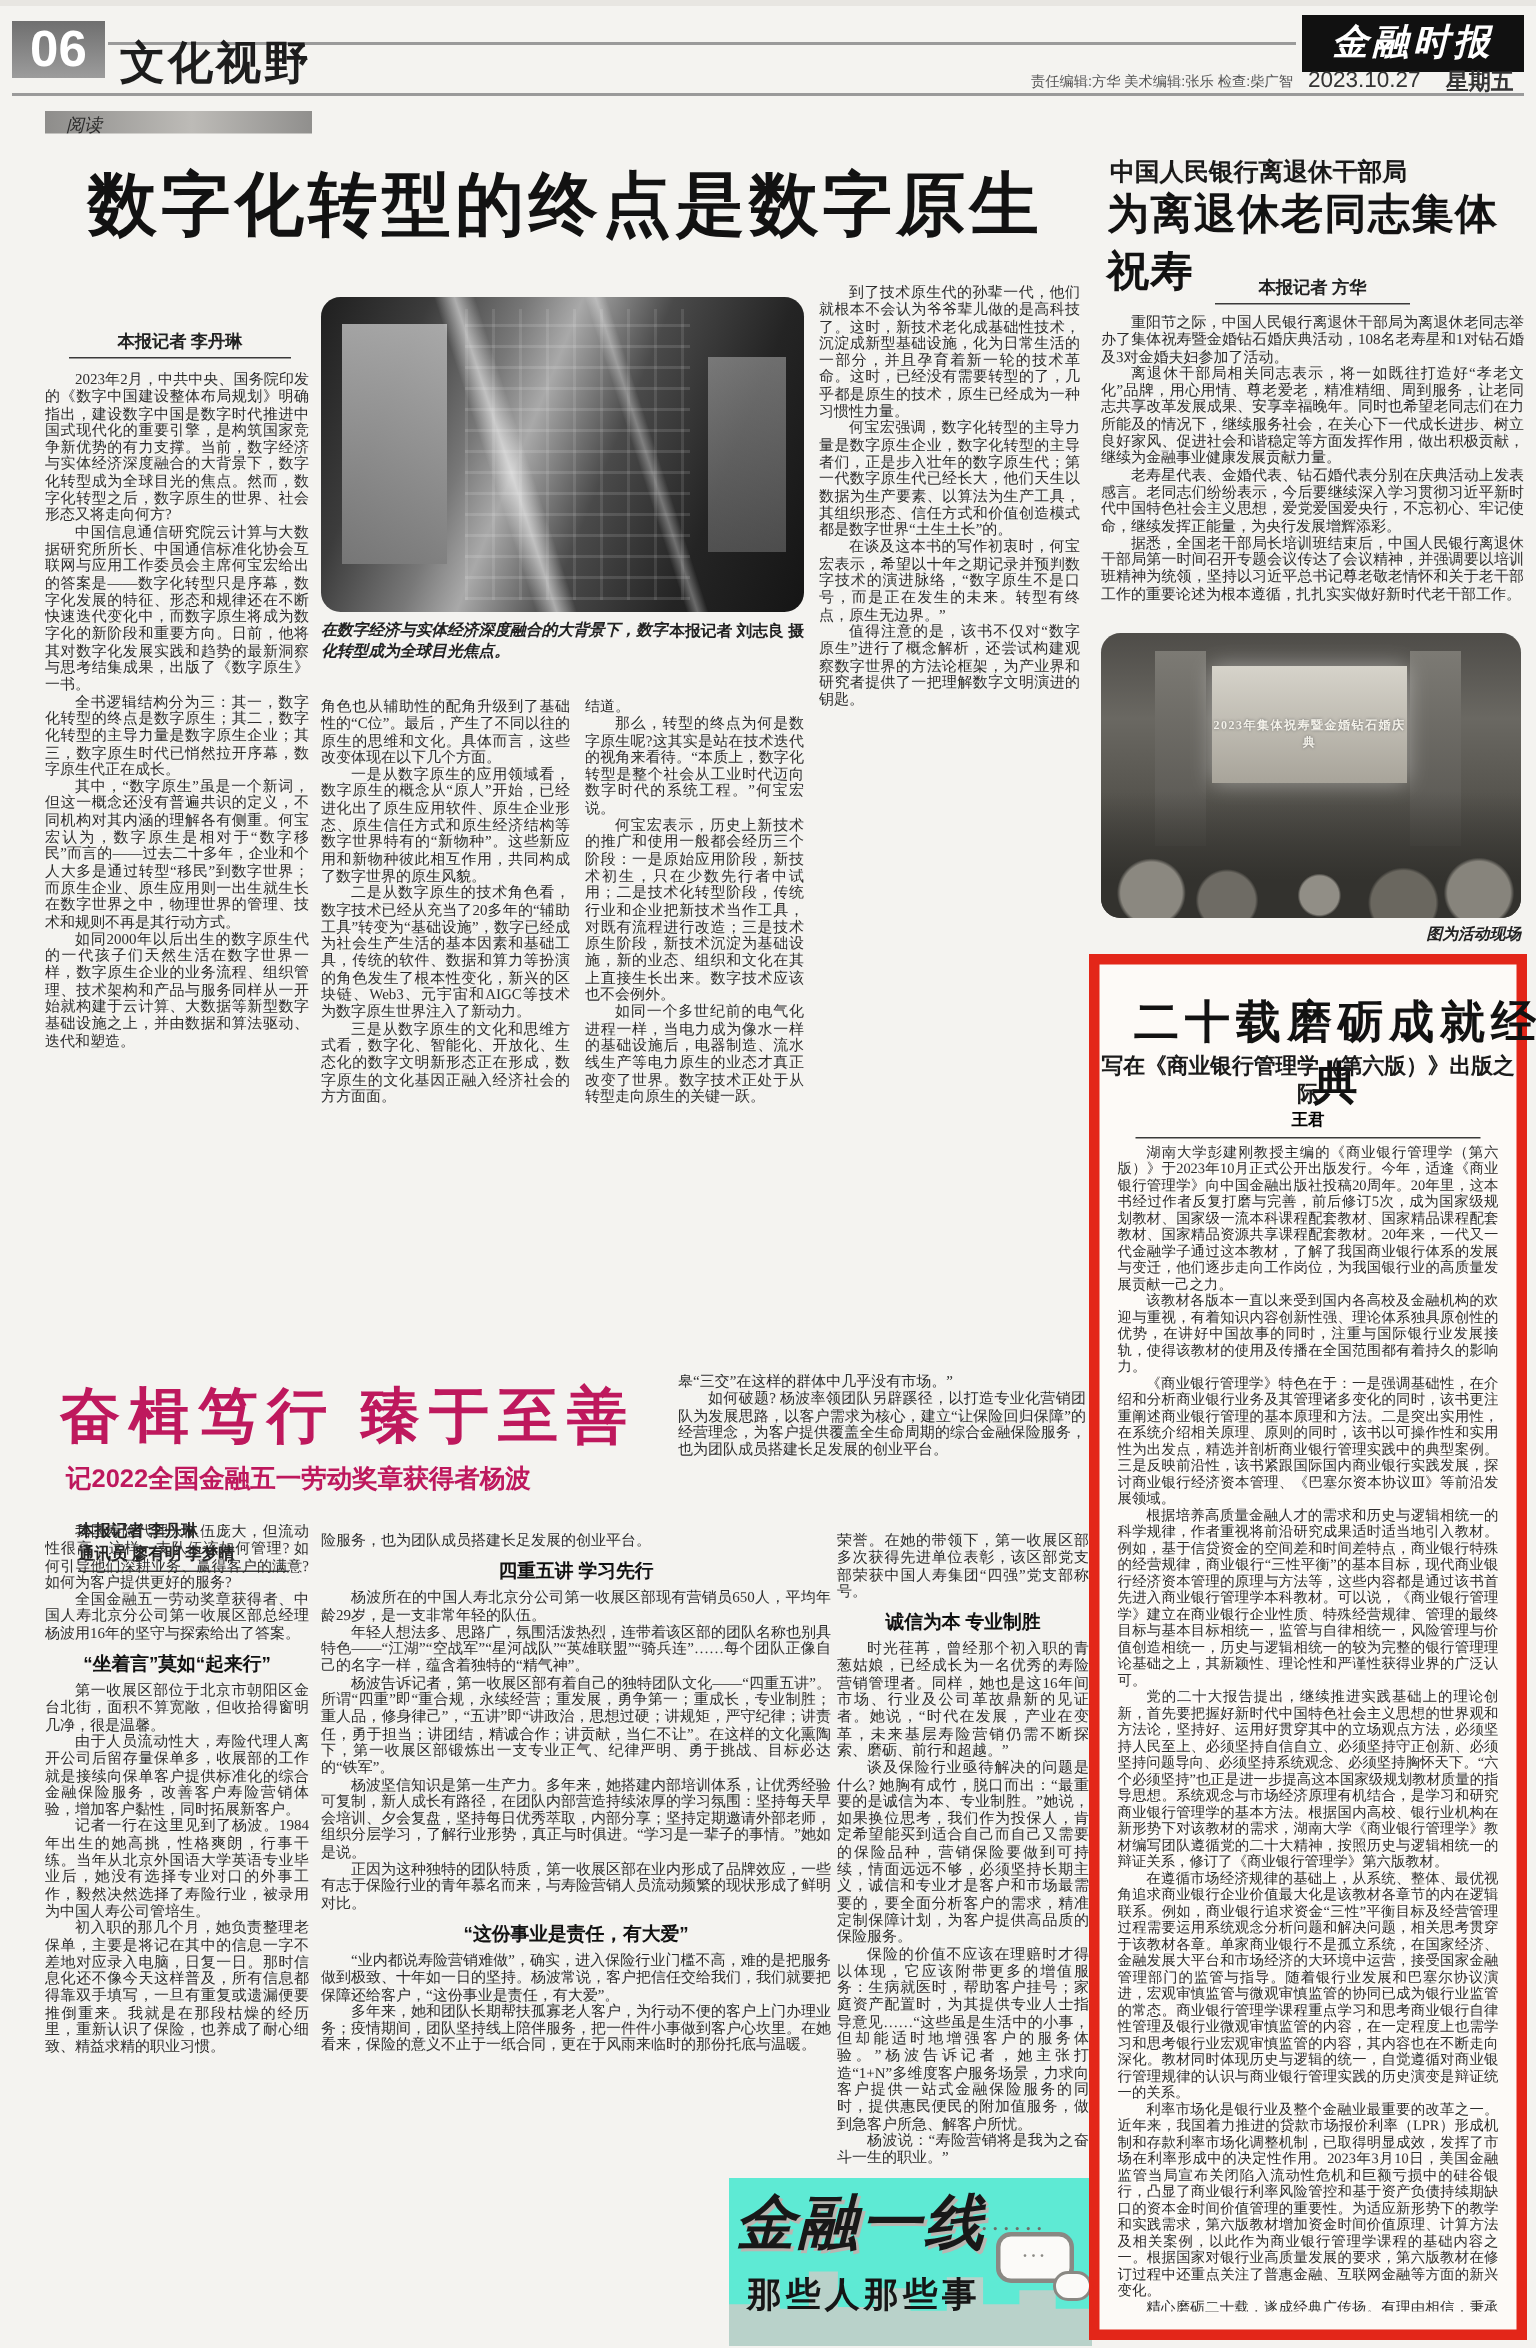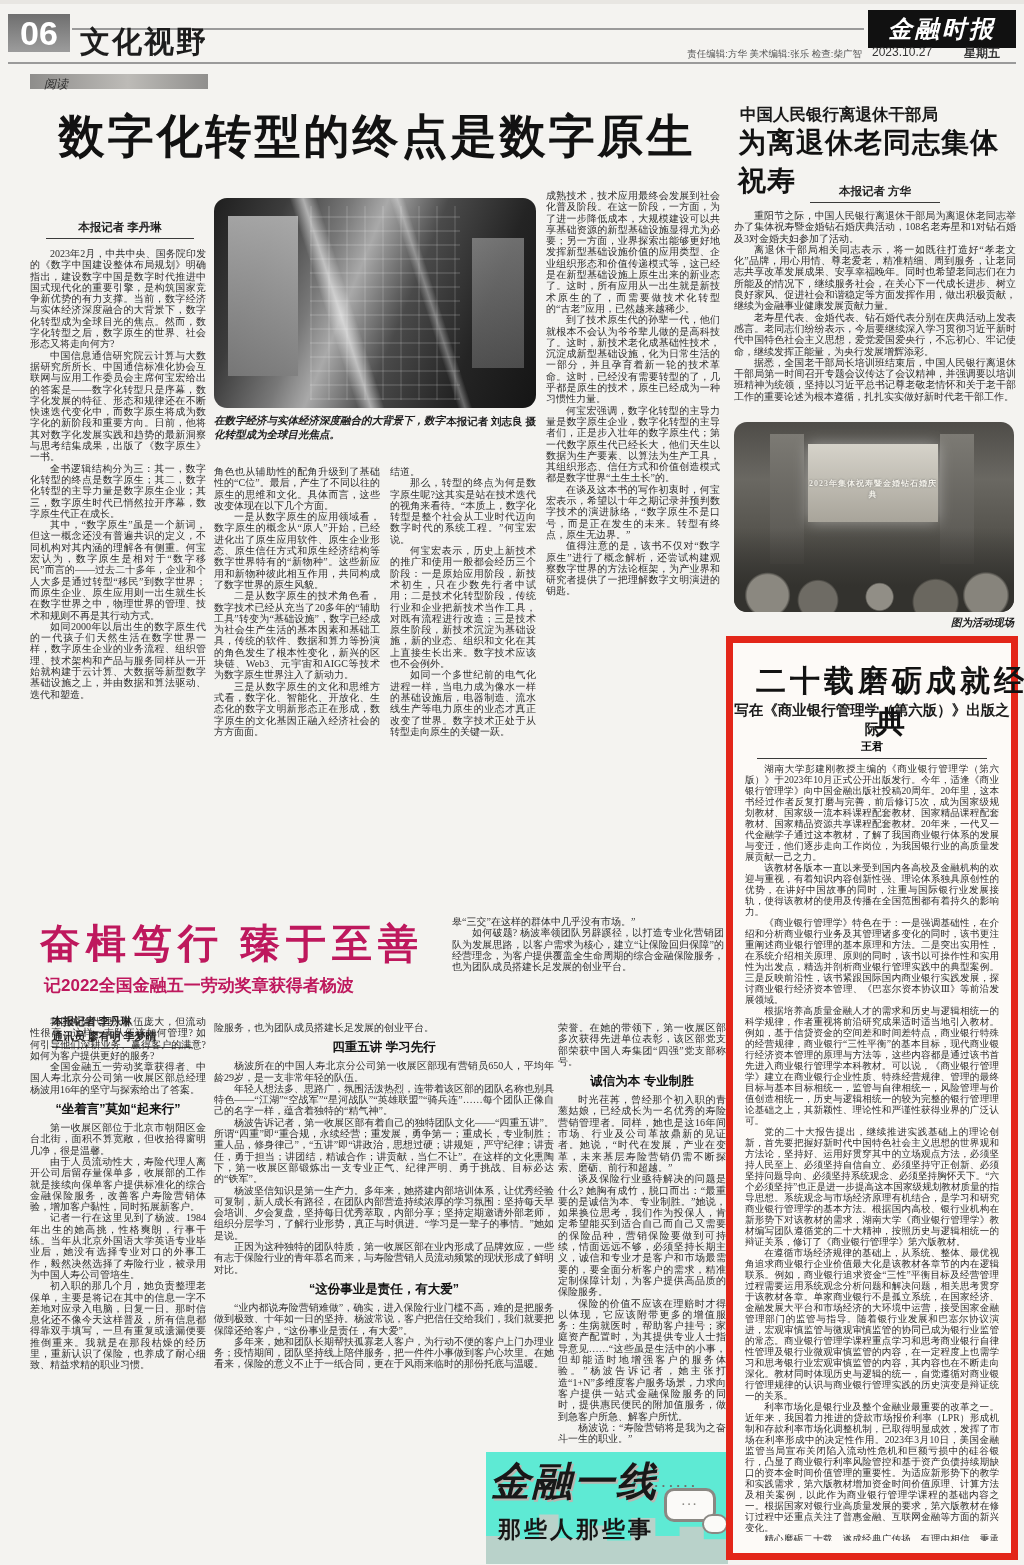--- a/index.html
+++ b/index.html
@@ -9,21 +9,21 @@
   .sans{font-family:"Liberation Sans","DejaVu Sans",sans-serif;}
 
   
   .pagenum{background:linear-gradient(180deg,#6f6f6f,#9c9c9c);color:#fff;font-weight:800;
            font-size:34px;line-height:38px;text-align:center;}
   .section-title{font-size:30px;font-weight:800;color:#1d1d1d;letter-spacing:2px;}
   .masthead{background:#111;color:#fff;text-align:center;font-style:italic;font-weight:700;
             font-size:24px;line-height:38px;letter-spacing:3px;}
   .hline{background:#9a9a9a;}
   .editors{font-size:9.5px;color:#555;text-align:right;}
-  .datetxt{font-size:12px;color:#333;}
+  .datetxt{font-size:15px;color:#333;}
   .readtag{background:linear-gradient(90deg,#8e8d8b,#bdbbb7 55%,#908f8d);height:15px;}
   .readtag span{font-style:italic;font-weight:400;font-size:12px;color:#2c2c2c;padding-left:14px;line-height:15px;display:inline-block;}
 
   
   .lead-headline{font-size:46px;font-weight:800;color:#121212;text-align:center;letter-spacing:3px;}
   .kicker{font-size:16.5px;font-weight:700;color:#1a1a1a;}
   .h2-headline{font-size:28px;font-weight:800;color:#121212;letter-spacing:1px;}
   .profile-headline{font-size:40px;font-weight:800;color:#be185d;letter-spacing:6px;}
   .profile-sub{font-size:17px;font-weight:700;color:#be185d;}
   .byline{font-size:11.5px;font-weight:700;color:#222;text-align:center;border-bottom:1px solid #3a3a3a;padding-bottom:3px;}
@@ -127,21 +127,20 @@
     </div>
   <div class="abs col" style="left:390px;top:462px;width:146px;height:436px;">
 
   <div class="blk blk-c">结道。</div>
       <div class="blk blk-p">那么，转型的终点为何是数字原生呢?这其实是站在技术迭代的视角来看待。“本质上，数字化转型是整个社会从工业时代迈向数字时代的系统工程。”何宝宏说。</div>
       <div class="blk blk-p">何宝宏表示，历史上新技术的推广和使用一般都会经历三个阶段：一是原始应用阶段，新技术初生，只在少数先行者中试用；二是技术化转型阶段，传统行业和企业把新技术当作工具，对既有流程进行改造；三是技术原生阶段，新技术沉淀为基础设施，新的业态、组织和文化在其上直接生长出来。数字技术应该也不会例外。</div>
       <div class="blk blk-p">如同一个多世纪前的电气化进程一样，当电力成为像水一样的基础设施后，电器制造、流水线生产等电力原生的业态才真正改变了世界。数字技术正处于从转型走向原生的关键一跃。</div>
     </div>
   <div class="abs col" style="left:546px;top:186px;width:174px;height:712px;">
 
-  <div class="blk blk-c">成熟技术，技术应用最终会发展到社会化普及阶段。在这一阶段，一方面，为了进一步降低成本，大规模建设可以共享基础资源的新型基础设施显得尤为必要；另一方面，业界探索出能够更好地发挥新型基础设施价值的应用类型、企业组织形态和价值传递模式等，这已经是在新型基础设施上原生出来的新业态了。这时，所有应用从一出生就是新技术原生的了，而需要做技术化转型的“古老”应用，已然越来越稀少。</div>
       <div class="blk blk-p">到了技术原生代的孙辈一代，他们就根本不会认为爷爷辈儿做的是高科技了。这时，新技术老化成基础性技术，沉淀成新型基础设施，化为日常生活的一部分，并且孕育着新一轮的技术革命。这时，已经没有需要转型的了，几乎都是原生的技术，原生已经成为一种习惯性力量。</div>
       <div class="blk blk-p">何宝宏强调，数字化转型的主导力量是数字原生企业，数字化转型的主导者们，正是步入壮年的数字原生代；第一代数字原生代已经长大，他们天生以数据为生产要素、以算法为生产工具，其组织形态、信任方式和价值创造模式都是数字世界“土生土长”的。</div>
       <div class="blk blk-p">在谈及这本书的写作初衷时，何宝宏表示，希望以十年之期记录并预判数字技术的演进脉络，“数字原生不是口号，而是正在发生的未来。转型有终点，原生无边界。”</div>
       <div class="blk blk-p">值得注意的是，该书不仅对“数字原生”进行了概念解析，还尝试构建观察数字世界的方法论框架，为产业界和研究者提供了一把理解数字文明演进的钥匙。</div>
     </div>
 
   <div class="abs kicker sans" style="left:740px;top:100px;">中国人民银行离退休干部局</div>
   <div class="abs h2-headline" style="left:738px;top:120px;">为离退休老同志集体祝寿</div>
   <div class="abs byline" style="left:810px;top:180px;width:130px;">本报记者 方华</div>
   <div class="abs col" style="left:734px;top:206px;width:282px;height:206px;">

